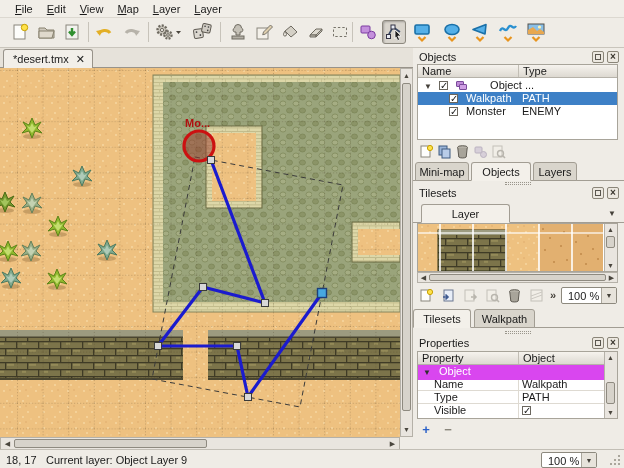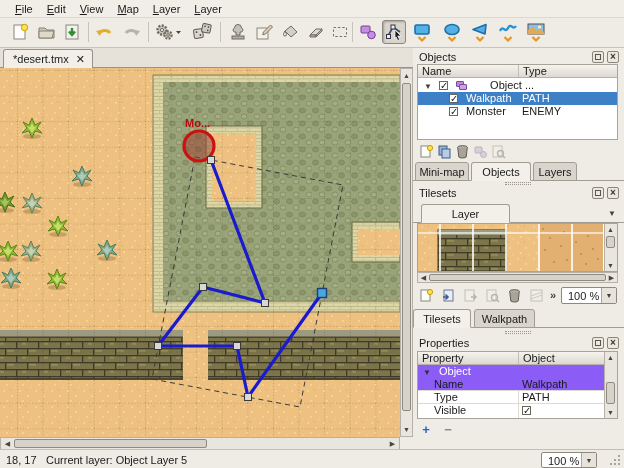--- a/index.html
+++ b/index.html
@@ -62,21 +62,21 @@
   .dtab.active { background:#f3f0ea; border-bottom:1px solid #f3f0ea; z-index:2; }
   .tabline { position:absolute; height:1px; background:#a29d93; left:0; right:0; bottom:0; }
 
   .combo { position:absolute; background:#fff; border:1px solid #8d897e; border-radius:2px; }
   .combo .val { position:absolute; left:6px; top:1px; line-height:14px; }
   .combo .dd { position:absolute; right:0; top:0; bottom:0; width:15px; background:#e7e3db; border-left:1px solid #aaa69c; text-align:center; font-size:7px; color:#45413a; line-height:15px; }
 
   .prop-row { position:absolute; left:0; right:13px; height:13px; line-height:13px; border-bottom:1px solid #dedad2; }
   .prop-row .p { position:absolute; left:16px; } .prop-row .v { position:absolute; left:104px; }
   .prop-colline { position:absolute; left:100px; top:13px; bottom:0; width:1px; background:#dedad2; }
-  .group-row { position:absolute; left:0; right:13px; height:25px; line-height:13px; background:#8b5cf6; color:#fff; }
+  .group-row { position:absolute; left:0; right:13px; height:15px; line-height:13px; background:#d946ef; color:#fff; }
 
   .splitter { position:absolute; left:92px; width:26px; height:3px; border-top:1px dotted #9a968c; border-bottom:1px dotted #9a968c; }
 
   
   #statusbar { position:absolute; left:0; top:449px; width:624px; height:19px; background:#efece6; border-top:1px solid #c2beb5; }
   #status-coords { position:absolute; left:6px; top:4px; }
   #status-layer { position:absolute; left:46px; top:4px; }
   #resize-grip { position:absolute; right:3px; bottom:2px; width:12px; height:12px;
      background:radial-gradient(circle at 2px 10px,#aaa69c 1px,transparent 1.3px),
                 radial-gradient(circle at 6px 10px,#aaa69c 1px,transparent 1.3px),
@@ -547,21 +547,21 @@
         <div class="sb-thumb" style="left:1px;top:30px;width:9px;height:22px"></div>
         <span class="sb-arrow" style="left:0;bottom:0">▼</span>
       </div>
     </div>
     <div style="position:absolute;left:6px;top:374px;width:14px;height:14px;text-align:center;font-weight:bold;color:#2a60c8;font-size:13px">+</div>
     <div style="position:absolute;left:28px;top:374px;width:14px;height:14px;text-align:center;font-weight:bold;color:#8a867c;font-size:13px">−</div>
   </div>
 
   <div id="statusbar">
     <span id="status-coords">18, 17</span>
-    <span id="status-layer">Current layer: Object Layer 5</span>
+    <span id="status-layer">Current layer: Object Layer 9</span>
     <div class="combo" style="left:541px;top:2px;width:56px;height:16px">
       <span class="val">100 %</span>
       <span class="dd">▼</span>
     </div>
     <div id="resize-grip"></div>
   </div>
 
 </div>
 
 </body></html>

